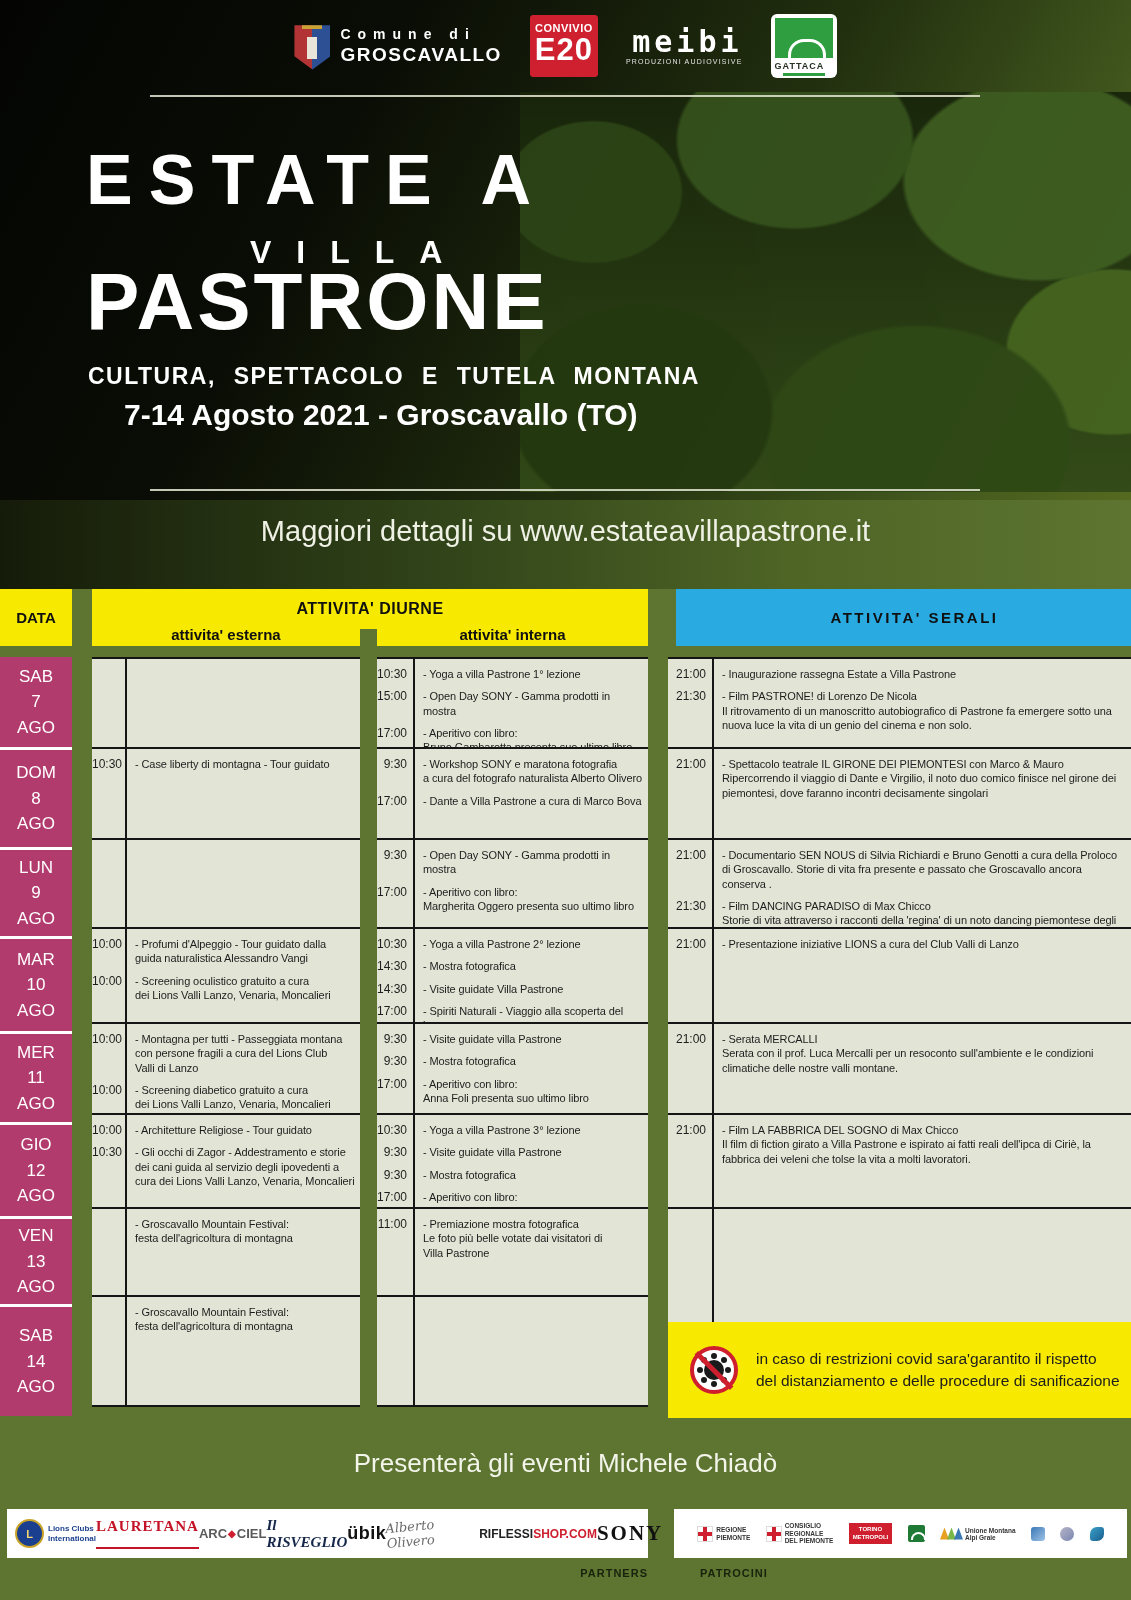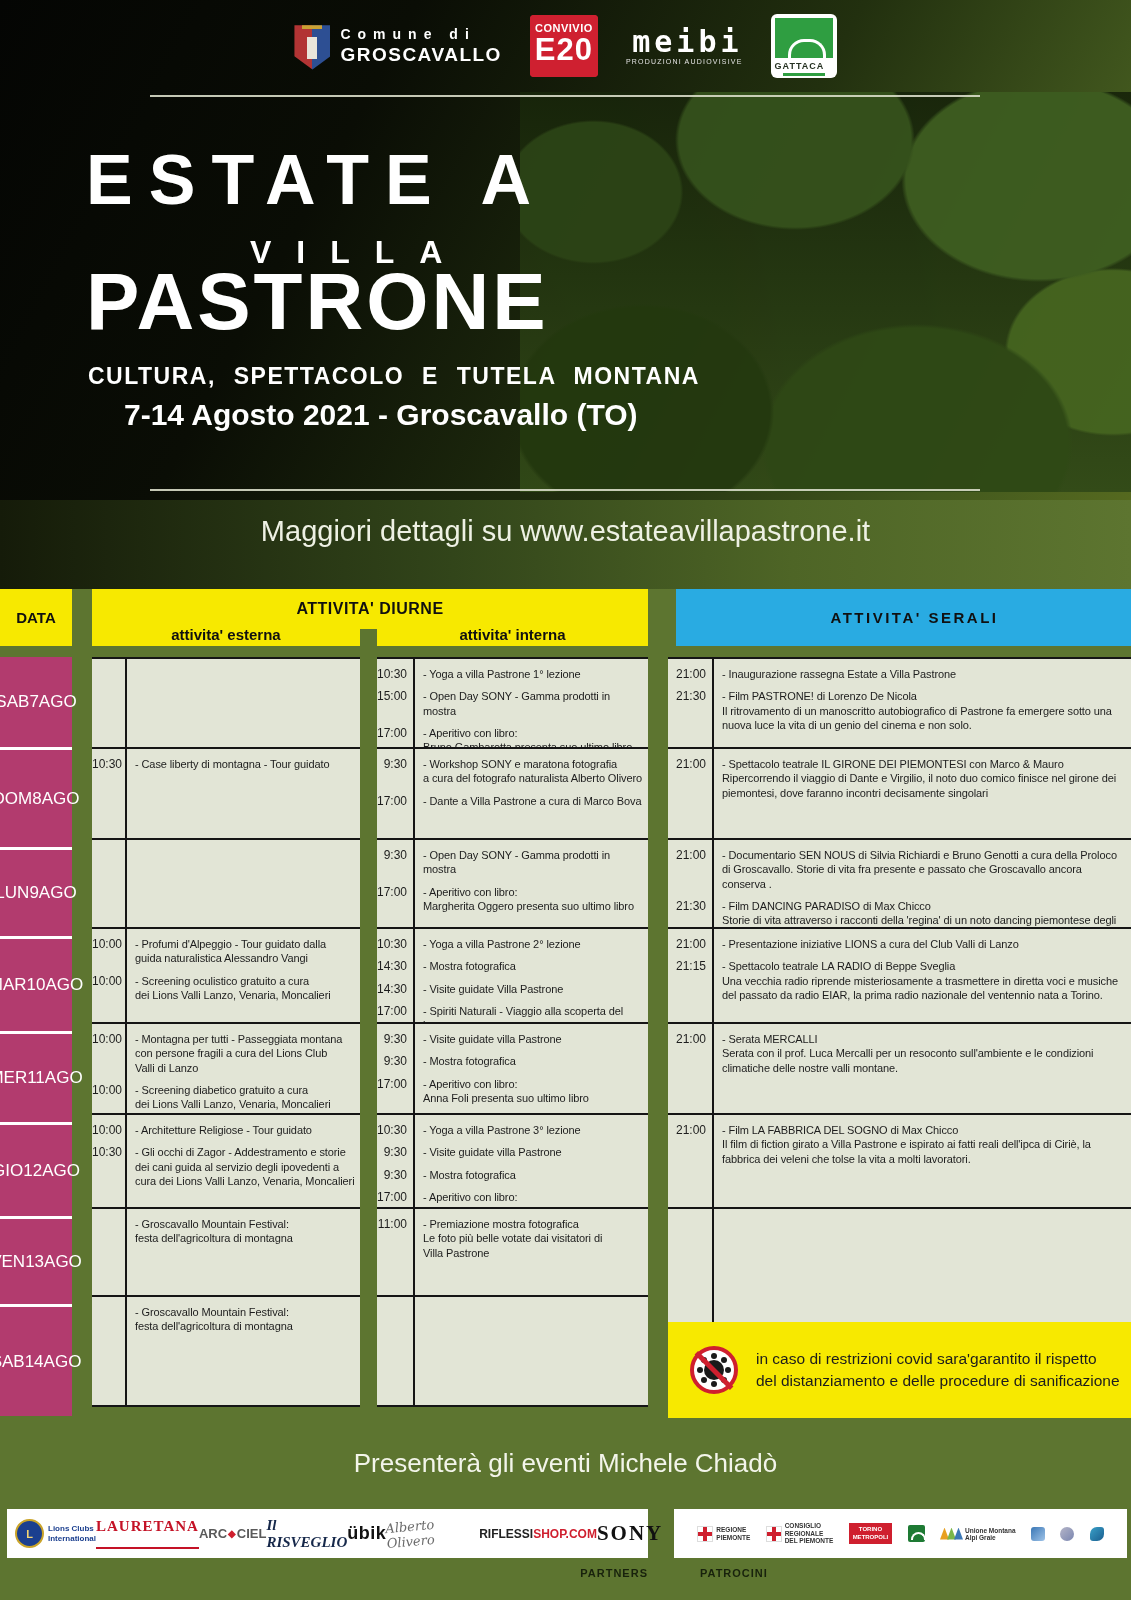--- a/index.html
+++ b/index.html
@@ -70,21 +70,21 @@
   .h-interna{left:377px;top:623px;width:271px;height:23px;background:#f7e900;font-size:15px;}
   .h-serali{left:676px;top:589px;width:477px;height:57px;background:#29abe2;font-size:15px;letter-spacing:2.5px;}
 
   
   .col{position:absolute;top:657px;display:flex;flex-direction:column;}
   .col-day{left:0;width:72px;}
   .col-est{left:92px;width:268px;}
   .col-int{left:377px;width:271px;}
   .col-ser{left:668px;width:463px;}
 
-  .daycell{box-sizing:border-box;background:#b23b6e;color:#fff;display:flex;flex-direction:row;
+  .daycell{box-sizing:border-box;background:#b23b6e;color:#fff;display:flex;flex-direction:column;
            justify-content:center;align-items:center;font-size:17px;line-height:1.5;}
   .daycell + .daycell{border-top:3px solid #fff;}
 
   .cell{box-sizing:border-box;position:relative;background:#e2e5d6;border-top:2px solid #151515;
         padding:8px 4px 4px 0;overflow:hidden;}
   .cell.last{border-bottom:2px solid #151515;}
   .vline{position:absolute;top:0;bottom:0;width:2px;background:#151515;}
   .item{display:flex;margin-bottom:8px;}
   .time{box-sizing:border-box;flex:0 0 auto;text-align:right;padding-right:6px;
         font-size:12px;color:#1d1d1d;}
@@ -456,25 +456,20 @@
           <div class="text">- Film DANCING PARADISO di Max Chicco
 Storie di vita attraverso i racconti della 'regina' di un noto dancing piemontese degli anni '70</div>
         </div>
       </div>
       <div class="cell" style="height: 95px;">
         <div class="vline" style="left: 44px;"></div>
         <div class="item">
           <div class="time" style="width: 44px;">21:00</div>
           <div class="text">- Presentazione iniziative LIONS a cura del Club Valli di Lanzo</div>
         </div>
-        <div class="item">
-          <div class="time" style="width: 44px;">21:15</div>
-          <div class="text">- Spettacolo teatrale LA RADIO di Beppe Sveglia
-Una vecchia radio riprende misteriosamente a trasmettere in diretta voci e musiche del passato da radio EIAR, la prima radio nazionale del ventennio nata a Torino.</div>
-        </div>
       </div>
       <div class="cell" style="height: 91px;">
         <div class="vline" style="left: 44px;"></div>
         <div class="item">
           <div class="time" style="width: 44px;">21:00</div>
           <div class="text">- Serata MERCALLI
 Serata con il prof. Luca Mercalli per un resoconto sull'ambiente e le condizioni climatiche delle nostre valli montane.</div>
         </div>
       </div>
       <div class="cell" style="height: 94px;">

